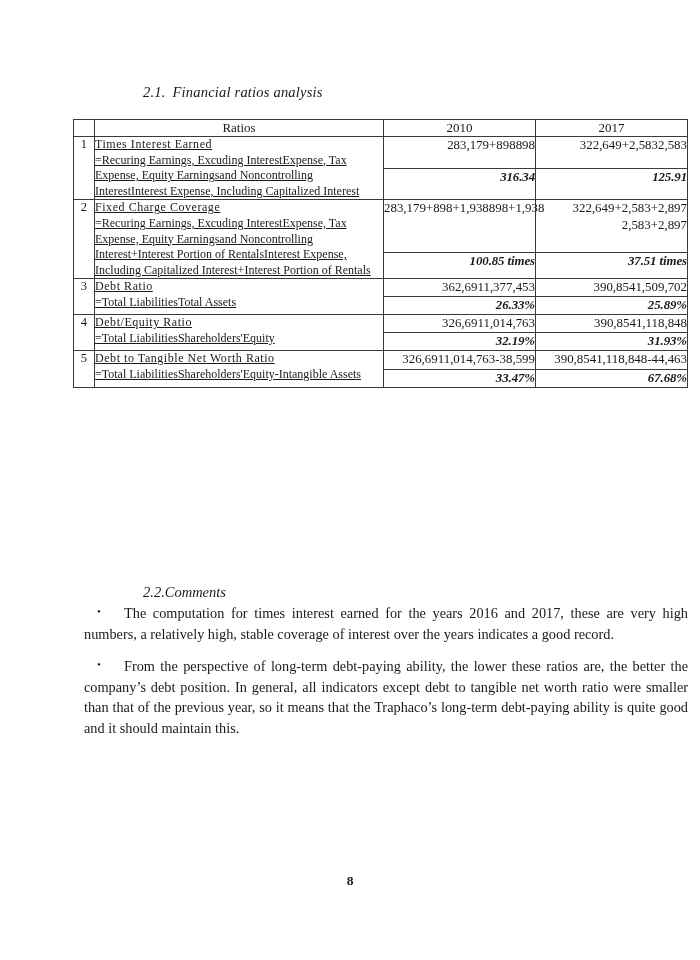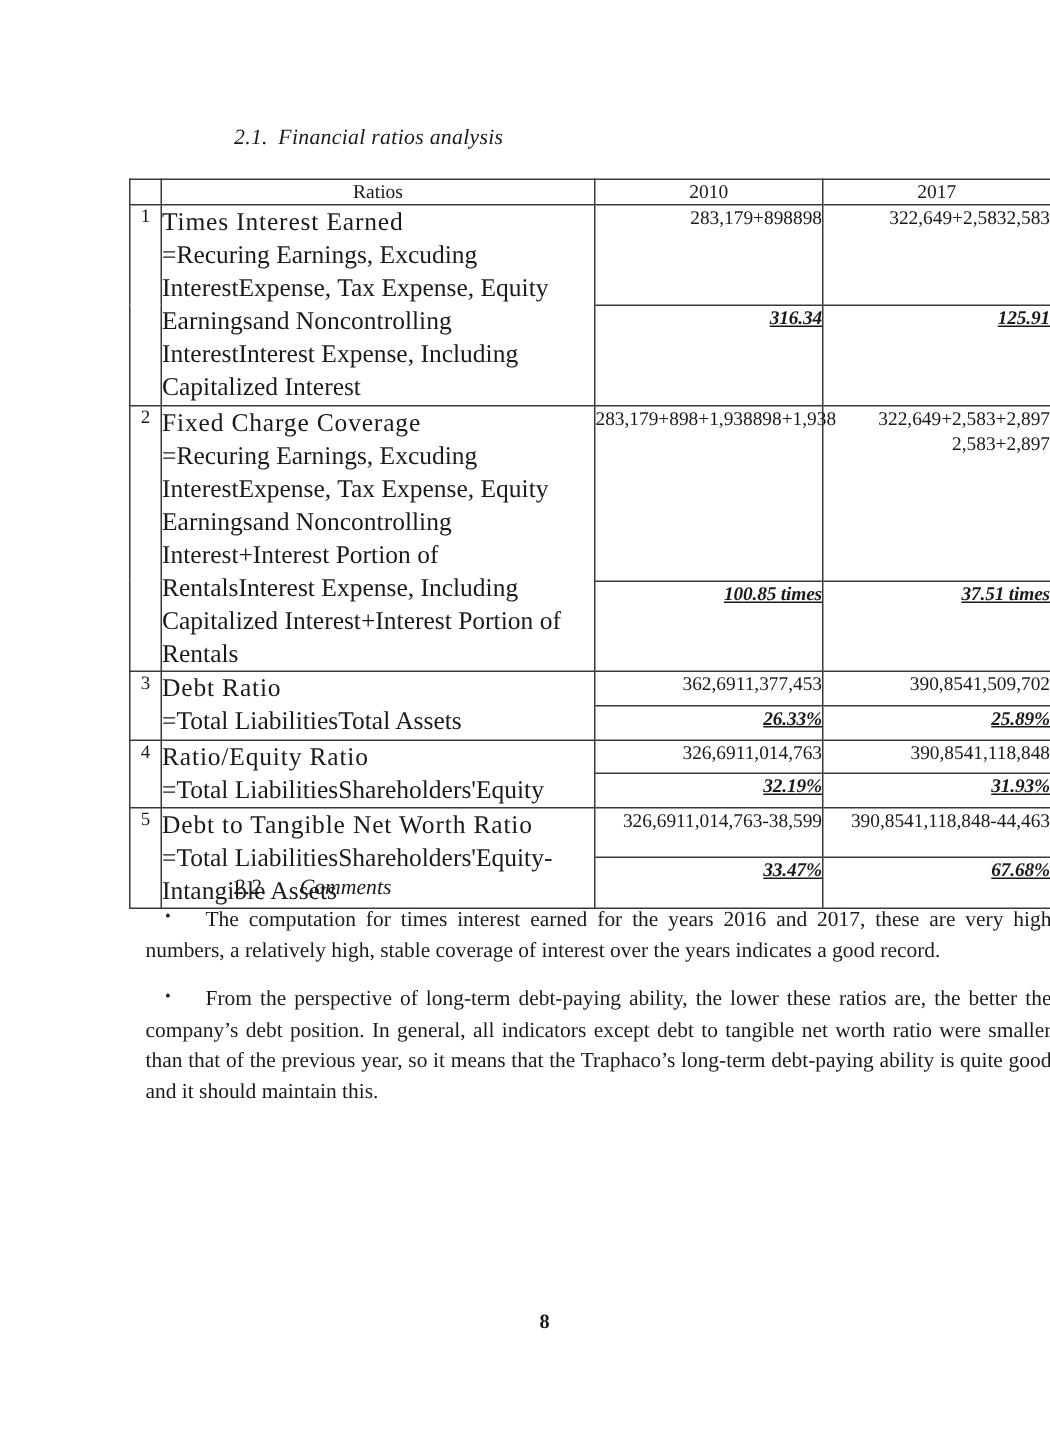--- a/index.html
+++ b/index.html
@@ -11,21 +11,21 @@
     width: 700px;
     height: 960px;
     position: relative;
     font-family: "Liberation Serif", "DejaVu Serif", serif;
     color: #1a1a1a;
     overflow: hidden;
   }
 
   .page {
     position: absolute;
-    left: 13px; top: 0;
+    left: 0; top: 0;
     width: 628px;
     height: 960px;
   }
 
   
   .heading-21 {
     position: absolute;
     left: 143px;
     top: 84px;
     font-size: 14.5px;
@@ -66,49 +66,49 @@
 
   .idx-cell {
     text-align: center;
     padding-top: 3px;
     font-size: 12.6px;
   }
 
   .name-cell {
     padding: 3px 4px 3px 6px;
     line-height: 1.30;
-    font-size: 17px;
+    font-size: 12px;
+    text-decoration: underline;
   }
   .name-cell .title { letter-spacing: 0.55px; }
   .name-cell .formula { display: block; }
 
   .val-cell {
     text-align: right;
     vertical-align: middle;
     padding: 5px 4px;
     line-height: 1.32;
     font-size: 12.9px;
   }
   .val-cell.result {
     font-style: italic;
     font-weight: bold;
     letter-spacing: -0.1px;
-    text-decoration: underline;
   }
 
   
   .heading-22 {
     position: absolute;
     left: 143px;
     top: 584px;
     font-size: 14.5px;
     font-style: italic;
     white-space: nowrap;
   }
-  .heading-22 .num { margin-right: 22px; }
+  .heading-22 .num { }
 
   
   .comments {
     position: absolute;
     left: 84px;
     top: 603px;
     width: 604px;
   }
   .bullet-para {
     position: relative;
@@ -203,21 +203,21 @@
         <td class="val-cell">390,8541,509,702</td>
       </tr>
       <tr>
         <td class="val-cell result">26.33%</td>
         <td class="val-cell result">25.89%</td>
       </tr>
 
       <tr>
         <td class="idx-cell" rowspan="2">4</td>
         <td class="name-cell" rowspan="2">
-          <span class="title">Ratio/Equity  Ratio</span><span class="formula">=Total LiabilitiesShareholders'Equity</span>
+          <span class="title">Debt/Equity  Ratio</span><span class="formula">=Total LiabilitiesShareholders'Equity</span>
         </td>
         <td class="val-cell">326,6911,014,763</td>
         <td class="val-cell">390,8541,118,848</td>
       </tr>
       <tr>
         <td class="val-cell result">32.19%</td>
         <td class="val-cell result">31.93%</td>
       </tr>
 
       <tr>

